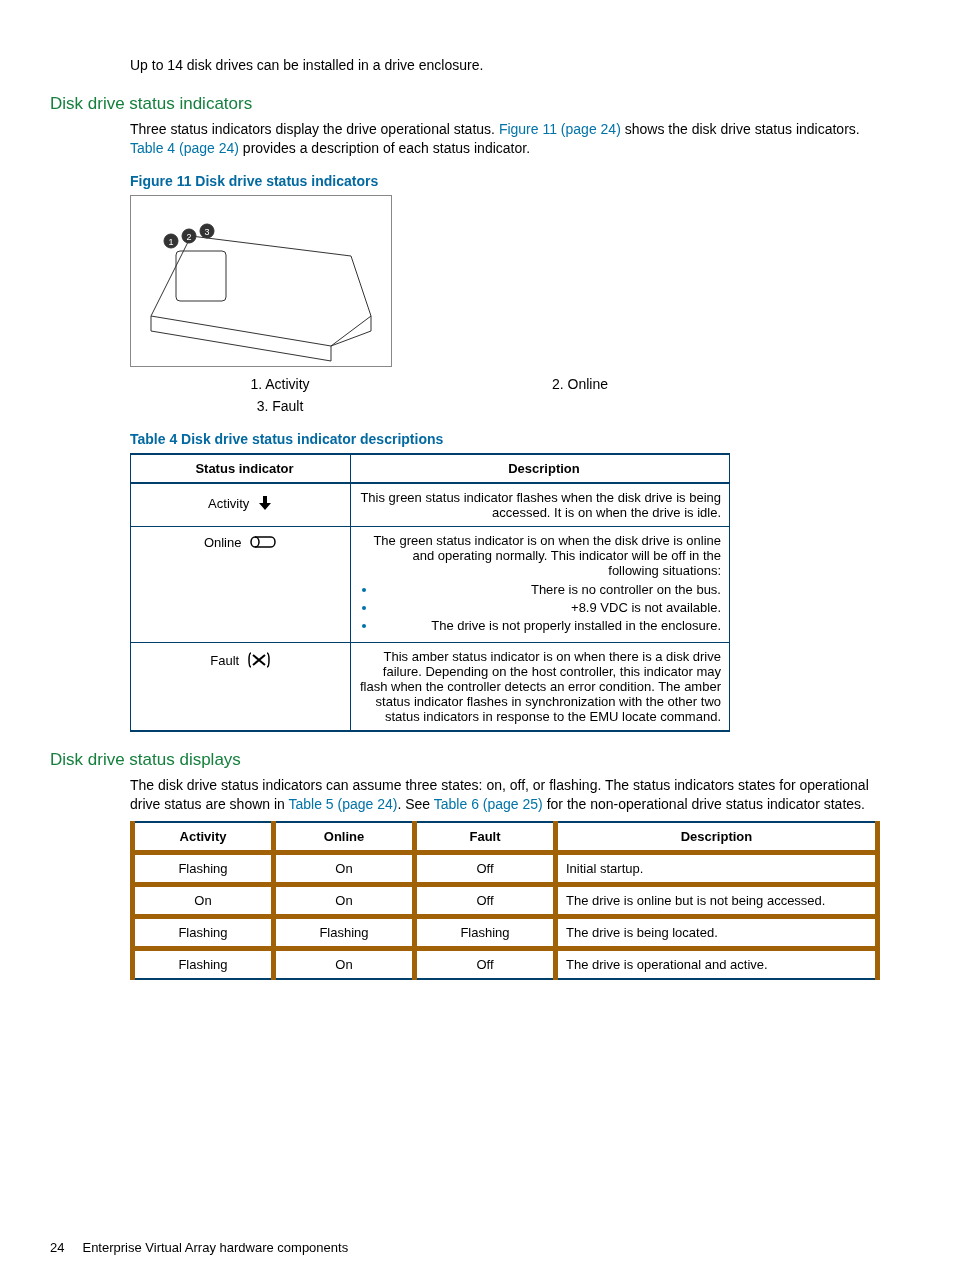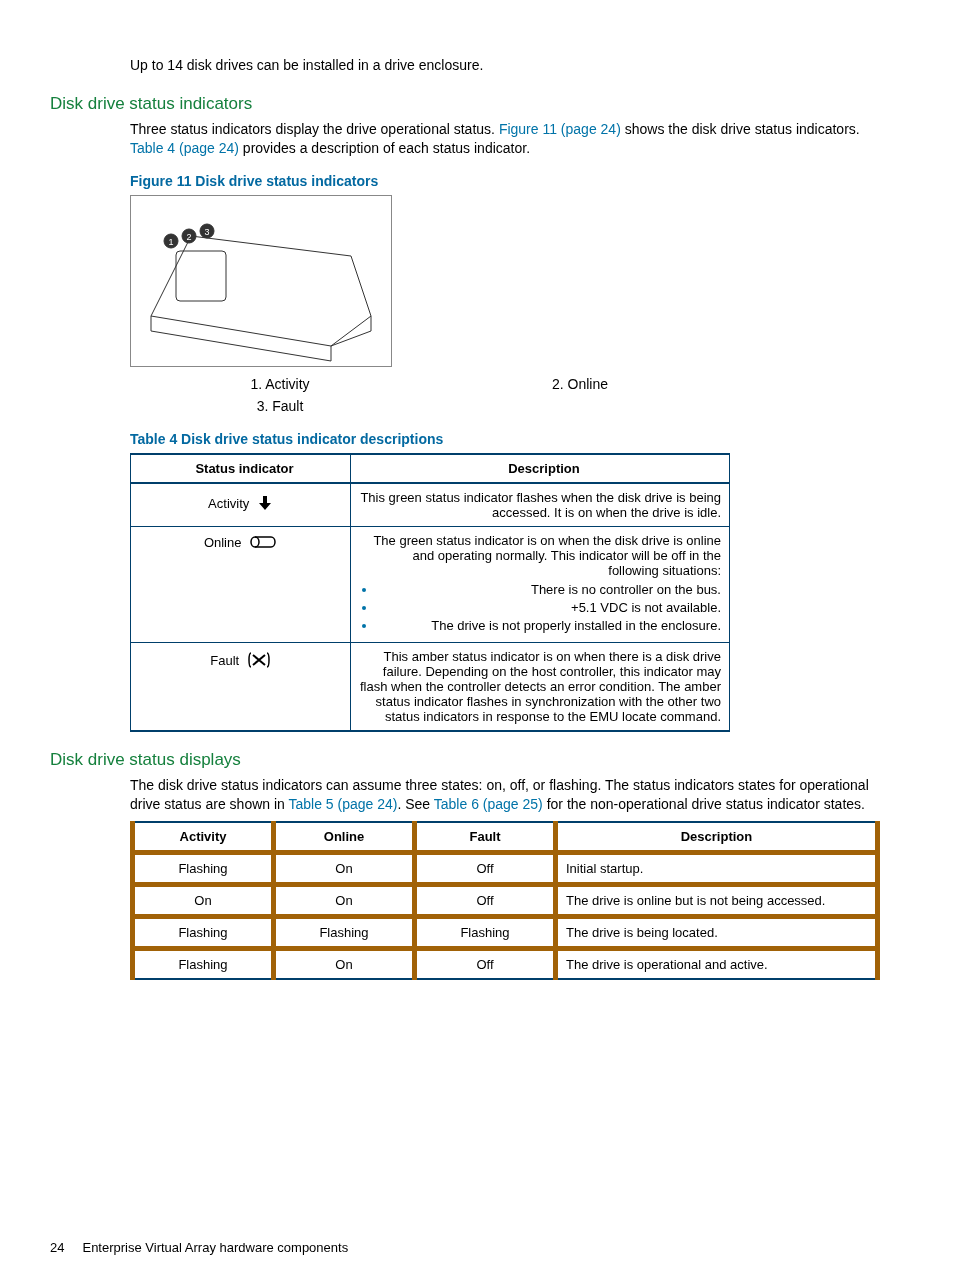--- a/index.html
+++ b/index.html
@@ -150,21 +150,21 @@
           <svg width="28" height="14">
                 <ellipse cx="6" cy="7" rx="4" ry="5" fill="none" stroke="#000" stroke-width="1.5"></ellipse>
                 <path d="M6 2 h16 a4 5 0 0 1 0 10 h-16" fill="none" stroke="#000" stroke-width="1.5"></path>
               </svg>
         </span>
       </td>
       <td>
         <span>The green status indicator is on when the disk drive is online and operating normally. This indicator will be off in the following situations:</span>
         <ul>
           <li>There is no controller on the bus.</li>
-          <li>+5.1 VDC is not available.</li>
+          <li>+8.9 VDC is not available.</li>
           <li>The drive is not properly installed in the enclosure.</li>
         </ul>
       </td>
     </tr>
     <tr>
       <td class="center" style="vertical-align:top;padding-top:8px;">
         <span>Fault</span>
         <span class="icon">
           <svg width="24" height="18">
             <path d="M4 2 a2 7 0 0 0 0 14 M20 2 a2 7 0 0 1 0 14" fill="none" stroke="#000" stroke-width="1.5"></path>

